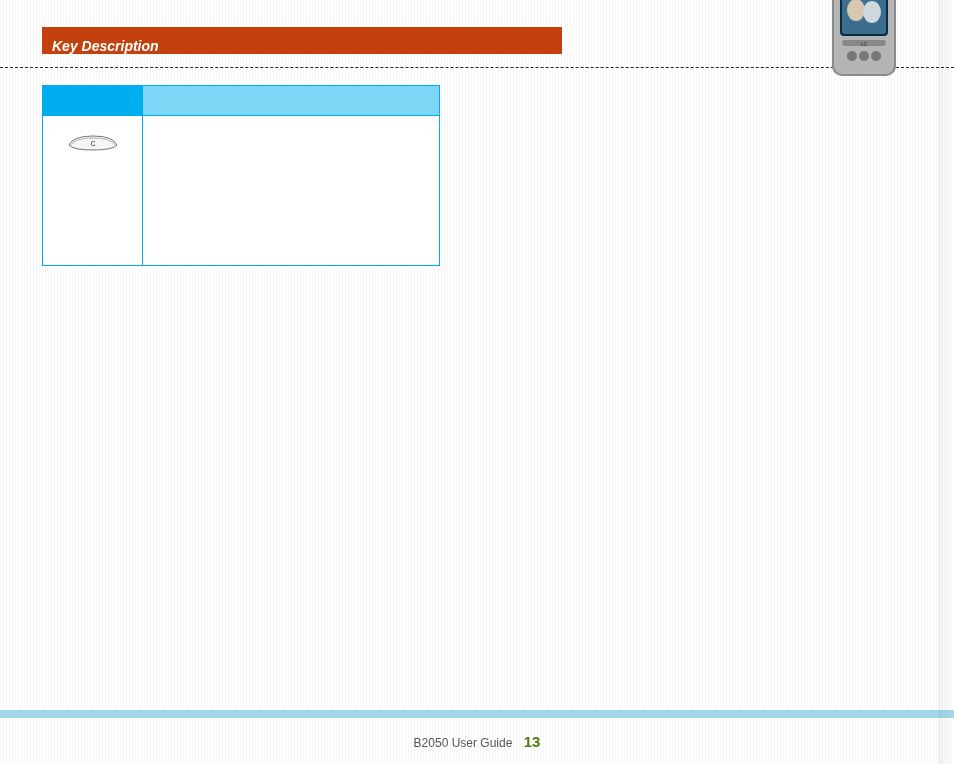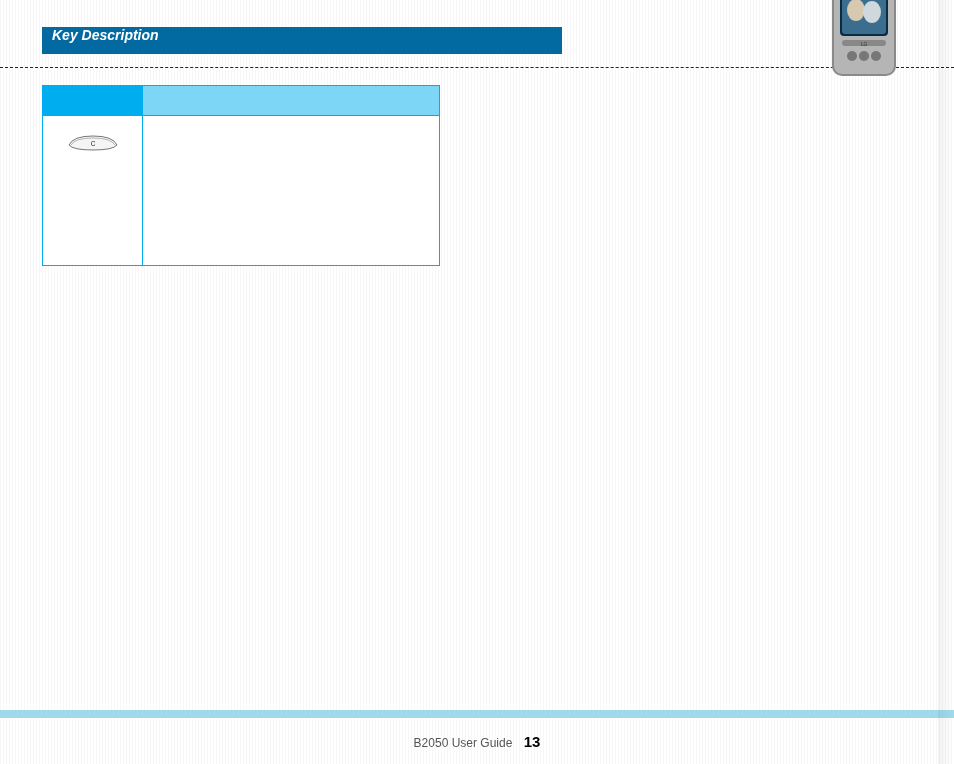--- a/index.html
+++ b/index.html
@@ -29,23 +29,23 @@
     border-top: 1px dashed #222;
   }
 
   
   .section-bar {
     position: absolute;
     left: 42px;
     top: 27px;
     width: 520px;
     height: 27px;
-    background: #0369a1;
+    background: #c2410c;
     display: flex;
-    align-items: flex-start;
+    align-items: flex-end;
   }
   .section-bar .inner {
     padding-left: 10px;
     color: #ffffff;
     font-style: italic;
     font-weight: bold;
     font-size: 14px;
   }
 
   
@@ -111,21 +111,21 @@
     left: 0;
     right: 0;
     bottom: 14px;
     text-align: center;
     font-size: 12px;
     color: #555;
   }
   .footer-text .pageno {
     font-weight: bold;
     font-size: 15px;
-    color: #000000;
+    color: #4d7c0f;
     margin-left: 8px;
   }
 
   
   .right-gutter {
     position: absolute;
     top: 0;
     bottom: 0;
     right: 0;
     width: 16px;

